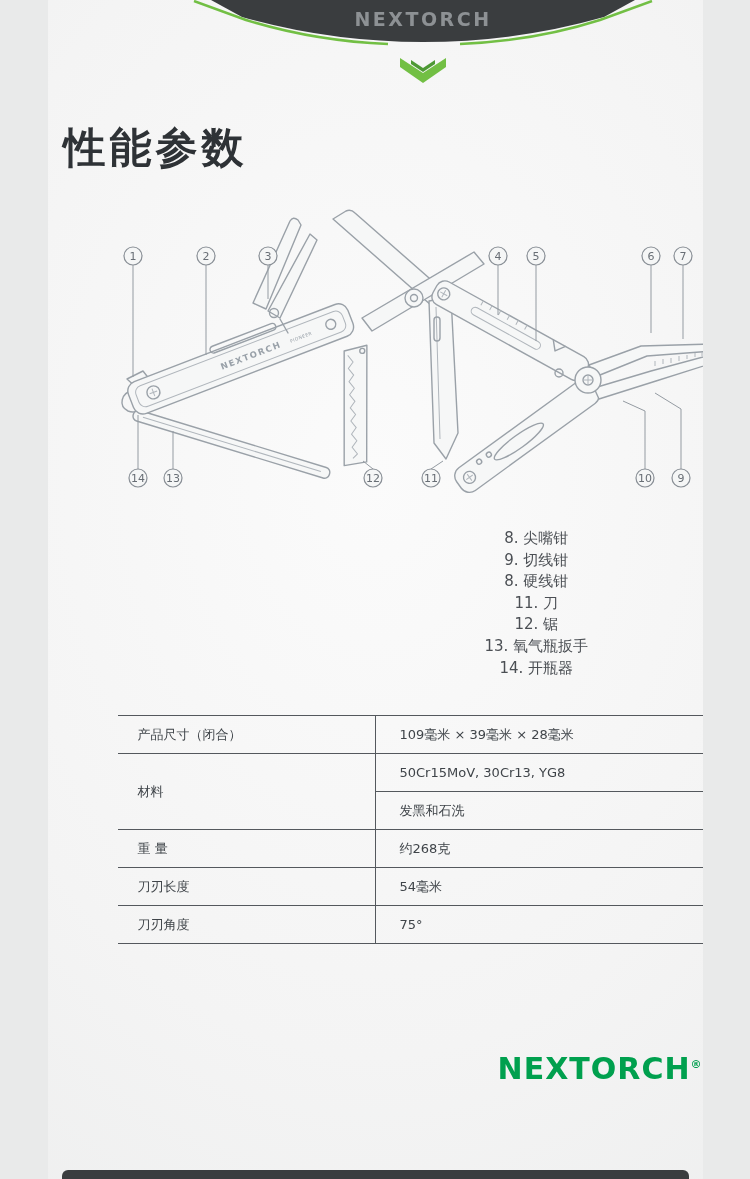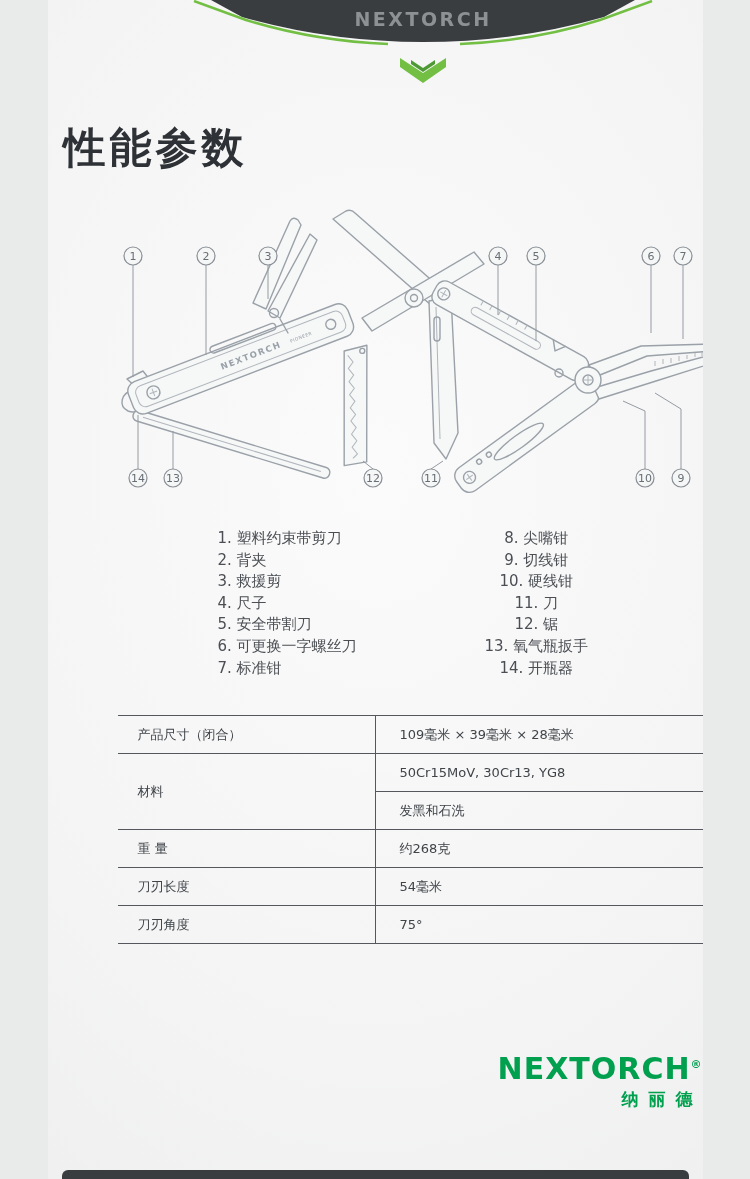--- a/index.html
+++ b/index.html
@@ -208,33 +208,24 @@
         <circle cx="90" cy="283" r="9"></circle>
         <text x="90" y="287">13</text>
       </g>
     <g class="callout">
         <circle cx="55" cy="283" r="9"></circle>
         <text x="55" y="287">14</text>
       </g>
   </svg>
 
   <div class="legend">
-    <ul class="legend-col left">
-      <li>1. 塑料约束带剪刀</li>
-      <li>2. 背夹</li>
-      <li>3. 救援剪</li>
-      <li>4. 尺子</li>
-      <li>5. 安全带割刀</li>
-      <li>6. 可更换一字螺丝刀</li>
-      <li>7. 标准钳</li>
-    </ul>
     <ul class="legend-col right">
       <li>8. 尖嘴钳</li>
       <li>9. 切线钳</li>
-      <li>10. 硬线钳</li>
+      <li>8. 硬线钳</li>
       <li>11. 刀</li>
       <li>12. 锯</li>
       <li>13. 氧气瓶扳手</li>
       <li>14. 开瓶器</li>
     </ul>
   </div>
 
   <table class="spec-table">
     <tbody>
       <tr>
@@ -260,18 +251,17 @@
         <td class="spec-label">刀刃角度</td>
         <td class="spec-value">75°</td>
       </tr>
     </tbody>
   </table>
 
   <div class="footer">
     <div class="footer-logo">
       <span>NEXTORCH</span><sup>®</sup>
     </div>
-    <div class="footer-cn">纳丽德</div>
   </div>
 
   <div class="bottom-bar"></div>
 
 </div>
 
 </body></html>

